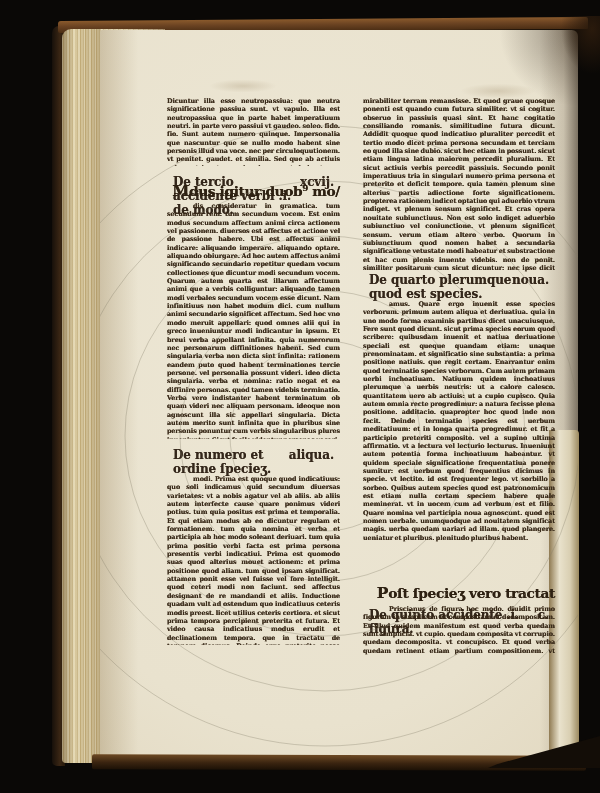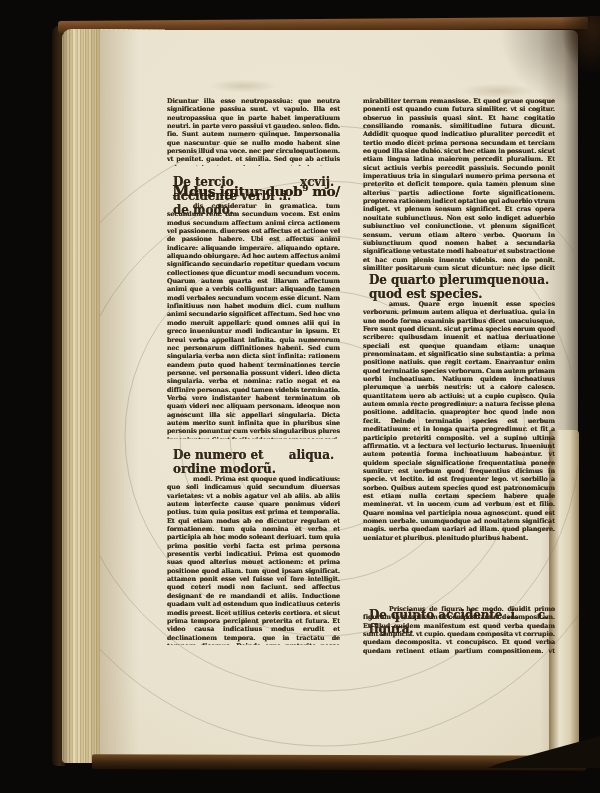--- a/index.html
+++ b/index.html
@@ -78,38 +78,41 @@
   <div class="head" style="left:167px;top:175px;width:173px;">
     <span class="lbl">De tercio accidente verbi .i. de modo.</span>
     <span class="num">xcvij.</span>
   </div>
   <div class="incipit" style="left:167px;top:183px;width:173px;">
     <span class="init">M</span><span>dus igitur duob⁹ mo/</span>
   </div>
   <div class="txt indent" style="left:167px;top:202px;width:173px;height:237px;">dis consideratur in gramatica. tum secundum rem. tum secundum vocem. Est enim modus secundum affectum animi circa actionem vel passionem. diuersos est affectus et actione vel de passione habere. Ubi est affectus animi indicare: aliquando imperare. aliquando optare. aliquando obiurgare. Ad hoc autem affectus animi significando secundario repetitur quedam vocum collectiones que dicuntur modi secundum vocem. Quarum autem quarta est illarum affectuum animi que a verbis colliguntur: aliquando tamen modi verbales secundum vocem esse dicunt. Nam infinitiuus non habet modum dici. cum nullum animi secundario significet affectum. Sed hoc vno modo meruit appellari: quod omnes alii qui in greco inueniuntur modi indicantur in ipsum. Et breui verba appellant infinita. quia numerorum nec personarum diffinitiones habent. Sed cum singularia verba non dicta sint infinita: rationem eandem puto quod habent terminationes tercie persone. vel personalia possunt videri. ideo dicta singularia. verba et nomina: ratio negat et ea diffinire personas. quod tamen videbis terminatio. Verba vero indistanter habent terminatum ob quam videri nec aliquam personam. ideoque non agnoscunt illa sic appellari singularia. Dicta autem merito sunt infinita que in pluribus sine personis ponuntur cum verbis singularibus plures inueniuntur. Sicut facile videntur personas vocari.</div>
 
   <div class="head" style="left:167px;top:448px;width:173px;">
-    <span class="lbl">De numero et ordine modorũ.</span>
+    <span class="lbl">De numero et ordine ſpecieʒ.</span>
     <span class="num">aliqua.</span>
   </div>
   <div class="txt indent" style="left:167px;top:475px;width:173px;height:170px;">modi. Prima est quoque quod indicatiuus: quo soli indicamus quid secundum diuersas varietates: vt a nobis agatur vel ab aliis. ab aliis autem interfecte cause quare ponimus videri potius. tum quia positus est prima et temporalia. Et qui etiam modus ab eo dicuntur regulam et formationem. tum quia nomina et verba et participia ab hoc modo soleant deriuari. tum quia prima positio verbi facta est prima persona presentis verbi indicatiui. Prima est quomodo suas quod alterius mouet actionem: et prima positione quod aliam. tum quod ipsam significat. attamen ponit esse vel fuisse vel fore intelligit. quod ceteri modi non faciunt. sed affectus designant de re mandandi et aliis. Inductione quadam vult ad ostendum quo indicatiuus ceteris modis preest. licet utilius ceteris certiora. et sicut prima tempora percipient preterita et futura. Et video causa indicatiuus modus erudit et declinationem tempora. que in tractatu de tempore dicemus. Deinde ergo preterito posse dicere quod in duplici tam varia de preterito loquimur et futuro. Et quibus preterito ergo noticiam intelligunt preterita similia. Per hoc etiam quod cognoscebant posteriorem actum. Sed utrum cetera modo intelligit ipsum quidem disponere vel disputare: tunc forte est ostendit quot modo sint posteriora actu noticia credo. Lamodum. Duobus quidem a vero posteriori. vno autem a cogitato et veriuomodum veri potentium. cum quibus querendo uno in posteriori sunt. nisi quedam illa que naturaliter sequuntur et bis. vt cum video solem occidente suo motu natura.</div>
 
   <div class="txt" style="left:363px;top:97px;width:192px;height:160px;">mirabiliter terram remansisse. Et quod graue quosque ponenti est quando cum futura similiter. vt si cogitur. obseruo in passiuis quasi sint. Et hanc cogitatio consiliando romanis. similitudine futura dicunt. Addidit quoque quod indicatiuo pluraliter percedit et tertio modo dicet prima persona secundam et terciam eo quod illa sine dubio. sicut hec etiam in possunt. sicut etiam lingua latina maiorem percedit pluralium. Et sicut actiuis verbis percedit passiuis. Secundo ponit imperatiuus tria in singulari numero prima persona et preterito et deficit tempore. quia tamen plenum sine alterius partis adiectione forte significationem. propterea rationem indicet optatiuo qui aduerbio vtrum indiget. vt plenum sensum significet. Et cras opera nouitate subiunctiuus. Non est solo indiget aduerbio subiunctiuo vel coniunctione. vt plenum significet sensum. verum etiam altero verbo. Quorum in subiunctiuum quod nomen habet a secundaria significatione vetustate modi habeatur et substractione quia sic vel subiungit. vel alteri verbo ue similiter dicit. sicut de pluribus habent significatione. Tunc enim verba rationem significant. vt si videam tunc ergo. nunc omnibus ut credet qui mare qui terras omni tempore tenet. Ille</div>
   <div class="txt" style="left:363px;top:256px;width:192px;height:17px;">et hac cum plenis inuente videbis. non de ponit. similiter positarum cum sicut dicuntur: nec ipse dicit modus.</div>
 
   <div class="head" style="left:363px;top:273px;width:192px;">
     <span class="lbl">De quarto plerumque quod est species.</span>
     <span class="num">noua.</span>
   </div>
   <div class="txt indent" style="left:363px;top:300px;width:192px;height:255px;">amus. Quare ergo inuenit esse species verborum. primum autem aliqua et deriuatiua. quia in uno modo forma examinis partibus dicet unacuiusque. Fere sunt quod dicunt. sicut prima species eorum quod scribere: quibusdam inuenit et natiua deriuatione speciali est queque quandam etiam: unaque prenominatam. et significatio sine substantia: a prima positione natiuis. que regit certam. Enarrantur enim quod terminatio species verborum. Cum autem primam uerbi inchoatiuam. Natiuum quidem inchoatiuus plerumque a uerbis neutris: ut a calore calesco. quantitatem uero ab actiuis: ut a cupio cupisco. Quia autem omnia recte progredimur: a natura fecisse plena positione. additacio. quapropter hoc quod inde non fecit. Deinde terminatio species est uerbum meditatiuum: et in longa quarta progredimur. et fit a participio preteriti composito. vel a supino ultima affirmatio. vt a lectura vel lecturio lecturus. Inueniunt autem potentia forma inchoatiuum habeantur. vt quidem speciale significatione frequentatiua ponere sumitur: est uerbum quod frequentius dicimus in specie. vt lectito. id est frequenter lego. vt sorbillo a sorbeo. Quibus autem species quod est patronomicum est etiam nulla certam speciem habere quale meminerat. vt in uocem cum ad verbum est et filio. Quare nomina vel participia noua agnoscunt. quod est nomen uerbale. unumquodque ad nouitatem significat magis. uerba quedam uariari ad illam. quod plangere. ueniatur et pluribus. plenitudo pluribus habent.</div>
 
   <div class="head" style="left:363px;top:608px;width:192px;">
     <span class="lbl">De quinto accidente .i. figura.</span>
     <span class="num">c.</span>
   </div>
+  <div class="incipit" style="left:363px;top:585px;width:192px;">
+    <span class="init">P</span><span>oſt ſpecieʒ vero tractat</span>
+  </div>
   <div class="txt indent" style="left:363px;top:605px;width:192px;height:50px;">Priscianus de figura hoc modo. diuidit primo figuram in simplicem et compositam et decompositam. Et illud quidem manifestum est quod verba quedam sunt simplicia. vt cupio. quedam composita vt corrupio. quedam decomposita. vt concupisco. Et quod verba quedam retinent etiam partium compositionem. vt preterito ad. Quequid postea composita</div>
 
   <svg class="abs watermark" width="478" height="727" viewBox="0 0 478 727">
     <circle cx="225" cy="406" r="95"></circle>
     <circle cx="225" cy="406" r="145"></circle>
     <circle cx="225" cy="406" r="200"></circle>
     <circle cx="225" cy="406" r="255"></circle>
     <circle cx="225" cy="406" r="310"></circle>
   </svg>
 

